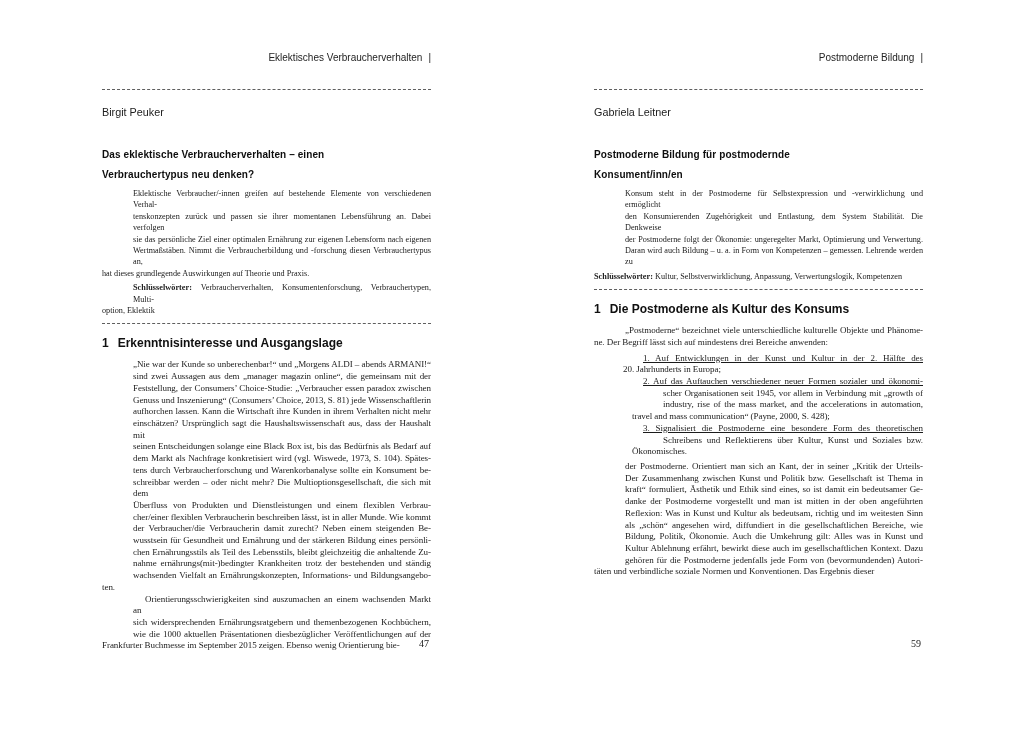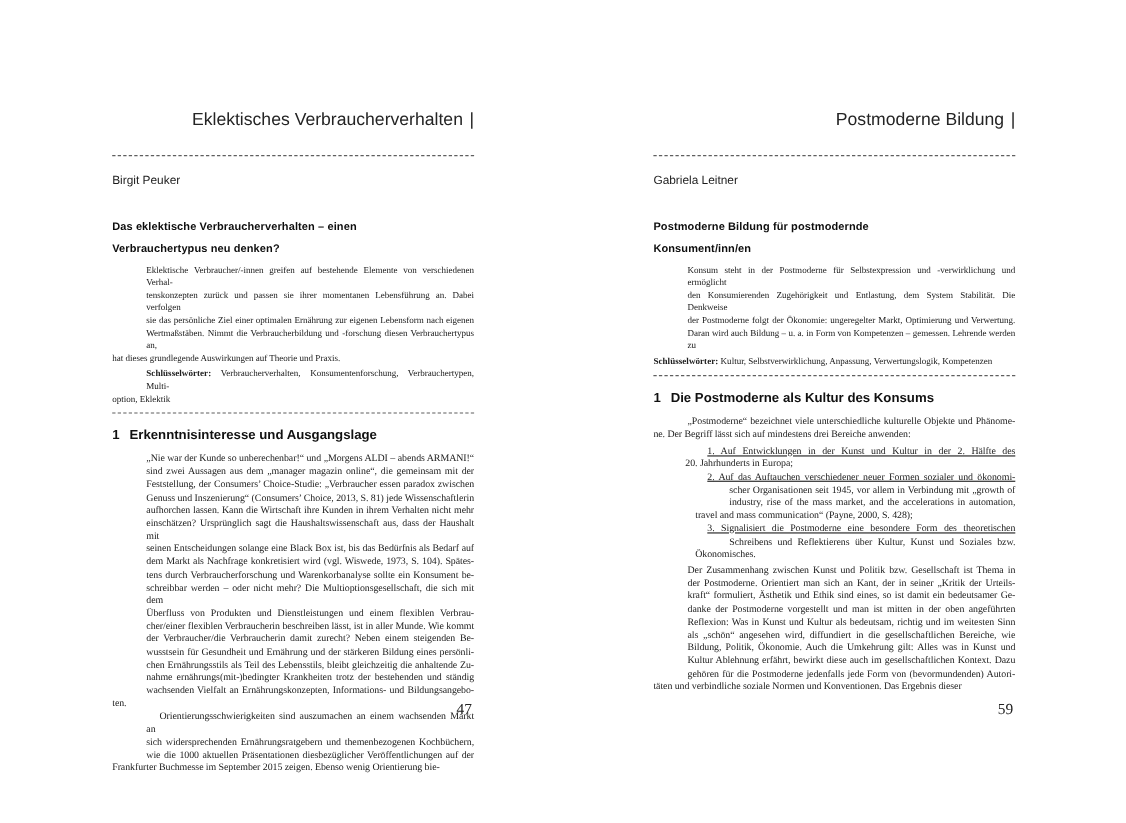--- a/index.html
+++ b/index.html
@@ -3,22 +3,22 @@
 <meta charset="utf-8">
 <style>
   html,body { margin:0; padding:0; }
   body { width:1024px; height:748px; background:#ffffff; position:relative; overflow:hidden;
          font-family:"Liberation Serif", serif; color:#1c1c1c; }
   .spread { position:absolute; inset:0; background:#ffffff; }
   .page { position:absolute; top:0; width:329px; height:700px; }
   .page.left  { left:102px; }
   .page.right { left:594px; }
 
-  .running-head { margin-top:103px; font-family:"Liberation Sans", sans-serif;
-                  font-size:16px; line-height:14px; text-align:right; color:#242424; }
+  .running-head { margin-top:51px; font-family:"Liberation Sans", sans-serif;
+                  font-size:10px; line-height:14px; text-align:right; color:#242424; }
   .rh-sep { margin-left:6px; color:#1a1a1a; }
 
   .rule { margin-top:24px; height:0; border-top:1px dashed #5f5f5f; }
   .rule2 { margin-top:7px; }
 
   .author { margin-top:15px; font-family:"Liberation Sans", sans-serif;
             font-size:10.8px; line-height:14px; color:#1c1c1c; }
 
   .title { margin-top:26px; font-family:"Liberation Sans", sans-serif; font-weight:bold;
            font-size:10px; line-height:19.5px; color:#0e0e0e; letter-spacing:0.1px; }
@@ -35,21 +35,21 @@
   .bodytext { margin-top:7px; font-size:9px; line-height:11.7px; letter-spacing:-0.06px; color:#1b1b1b; }
   .line { min-height:11.4px; }
   .line.just { text-align:justify; text-align-last:justify;margin-left:31px; }
   .findent { text-indent:12px; }
 
   .list { margin:4px 0 3px 0; }
   .li-first { padding-left:18px;text-decoration:underline; }
   .li-cont-narrow { padding-left:29px; }
   .li-cont-wide { padding-left:38px; }
 
-  .page-number { position:absolute; top:638px; right:2px; font-size:14px; color:#222; }
+  .page-number { position:absolute; top:638px; right:2px; font-size:10px; color:#222; }
 </style>
 </head>
 <body>
 
 <div class="spread">
 
   <div class="page left">
     <div class="running-head">
       <span>Eklektisches Verbraucherverhalten</span><span class="rh-sep">|</span>
     </div>
@@ -144,22 +144,22 @@
             <div class="line li-cont-wide just">industry, rise of the mass market, and the accelerations in automation,</div>
             <div class="line li-cont-wide">travel and mass communication“ (Payne, 2000, S. 428);</div>
           </div>
           <div class="li">
             <div class="line li-first just">3. Signalisiert die Postmoderne eine besondere Form des theoretischen</div>
             <div class="line li-cont-wide just">Schreibens und Reflektierens über Kultur, Kunst und Soziales bzw.</div>
             <div class="line li-cont-wide">Ökonomisches.</div>
           </div>
         </div>
         <div class="para">
+          <div class="line just">der Postmoderne. Orientiert man sich an Kant, der in seiner „Kritik der Urteils-</div>
           <div class="line just">Der Zusammenhang zwischen Kunst und Politik bzw. Gesellschaft ist Thema in</div>
-          <div class="line just">der Postmoderne. Orientiert man sich an Kant, der in seiner „Kritik der Urteils-</div>
           <div class="line just">kraft“ formuliert, Ästhetik und Ethik sind eines, so ist damit ein bedeutsamer Ge-</div>
           <div class="line just">danke der Postmoderne vorgestellt und man ist mitten in der oben angeführten</div>
           <div class="line just">Reflexion: Was in Kunst und Kultur als bedeutsam, richtig und im weitesten Sinn</div>
           <div class="line just">als „schön“ angesehen wird, diffundiert in die gesellschaftlichen Bereiche, wie</div>
           <div class="line just">Bildung, Politik, Ökonomie. Auch die Umkehrung gilt: Alles was in Kunst und</div>
           <div class="line just">Kultur Ablehnung erfährt, bewirkt diese auch im gesellschaftlichen Kontext. Dazu</div>
           <div class="line just">gehören für die Postmoderne jedenfalls jede Form von (bevormundenden) Autori-</div>
           <div class="line">täten und verbindliche soziale Normen und Konventionen. Das Ergebnis dieser</div>
         </div>
       </div>

